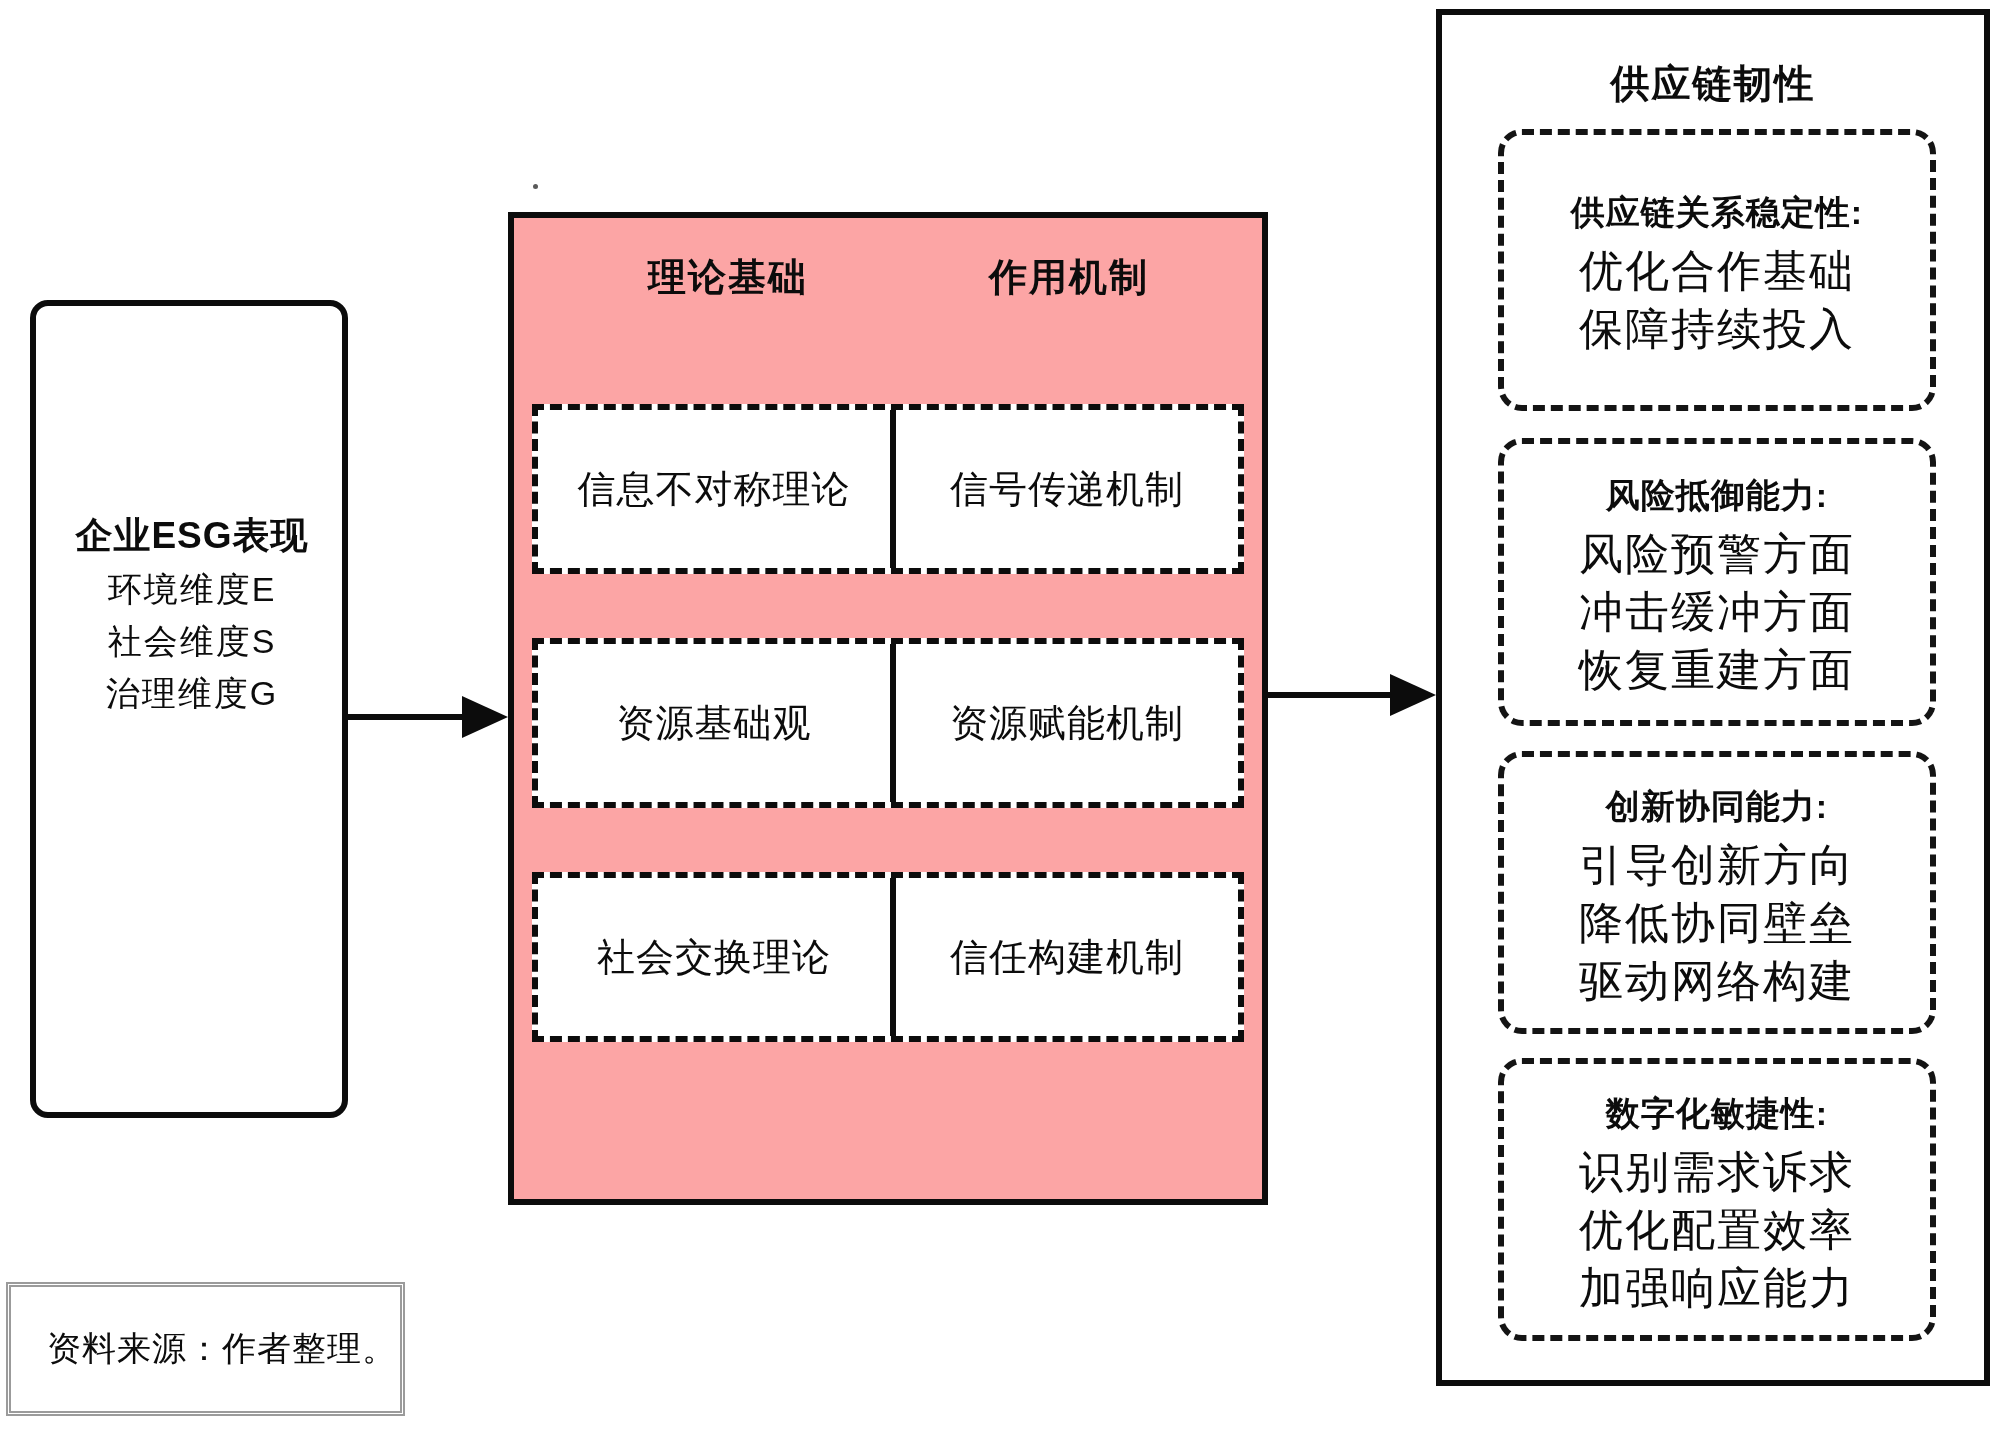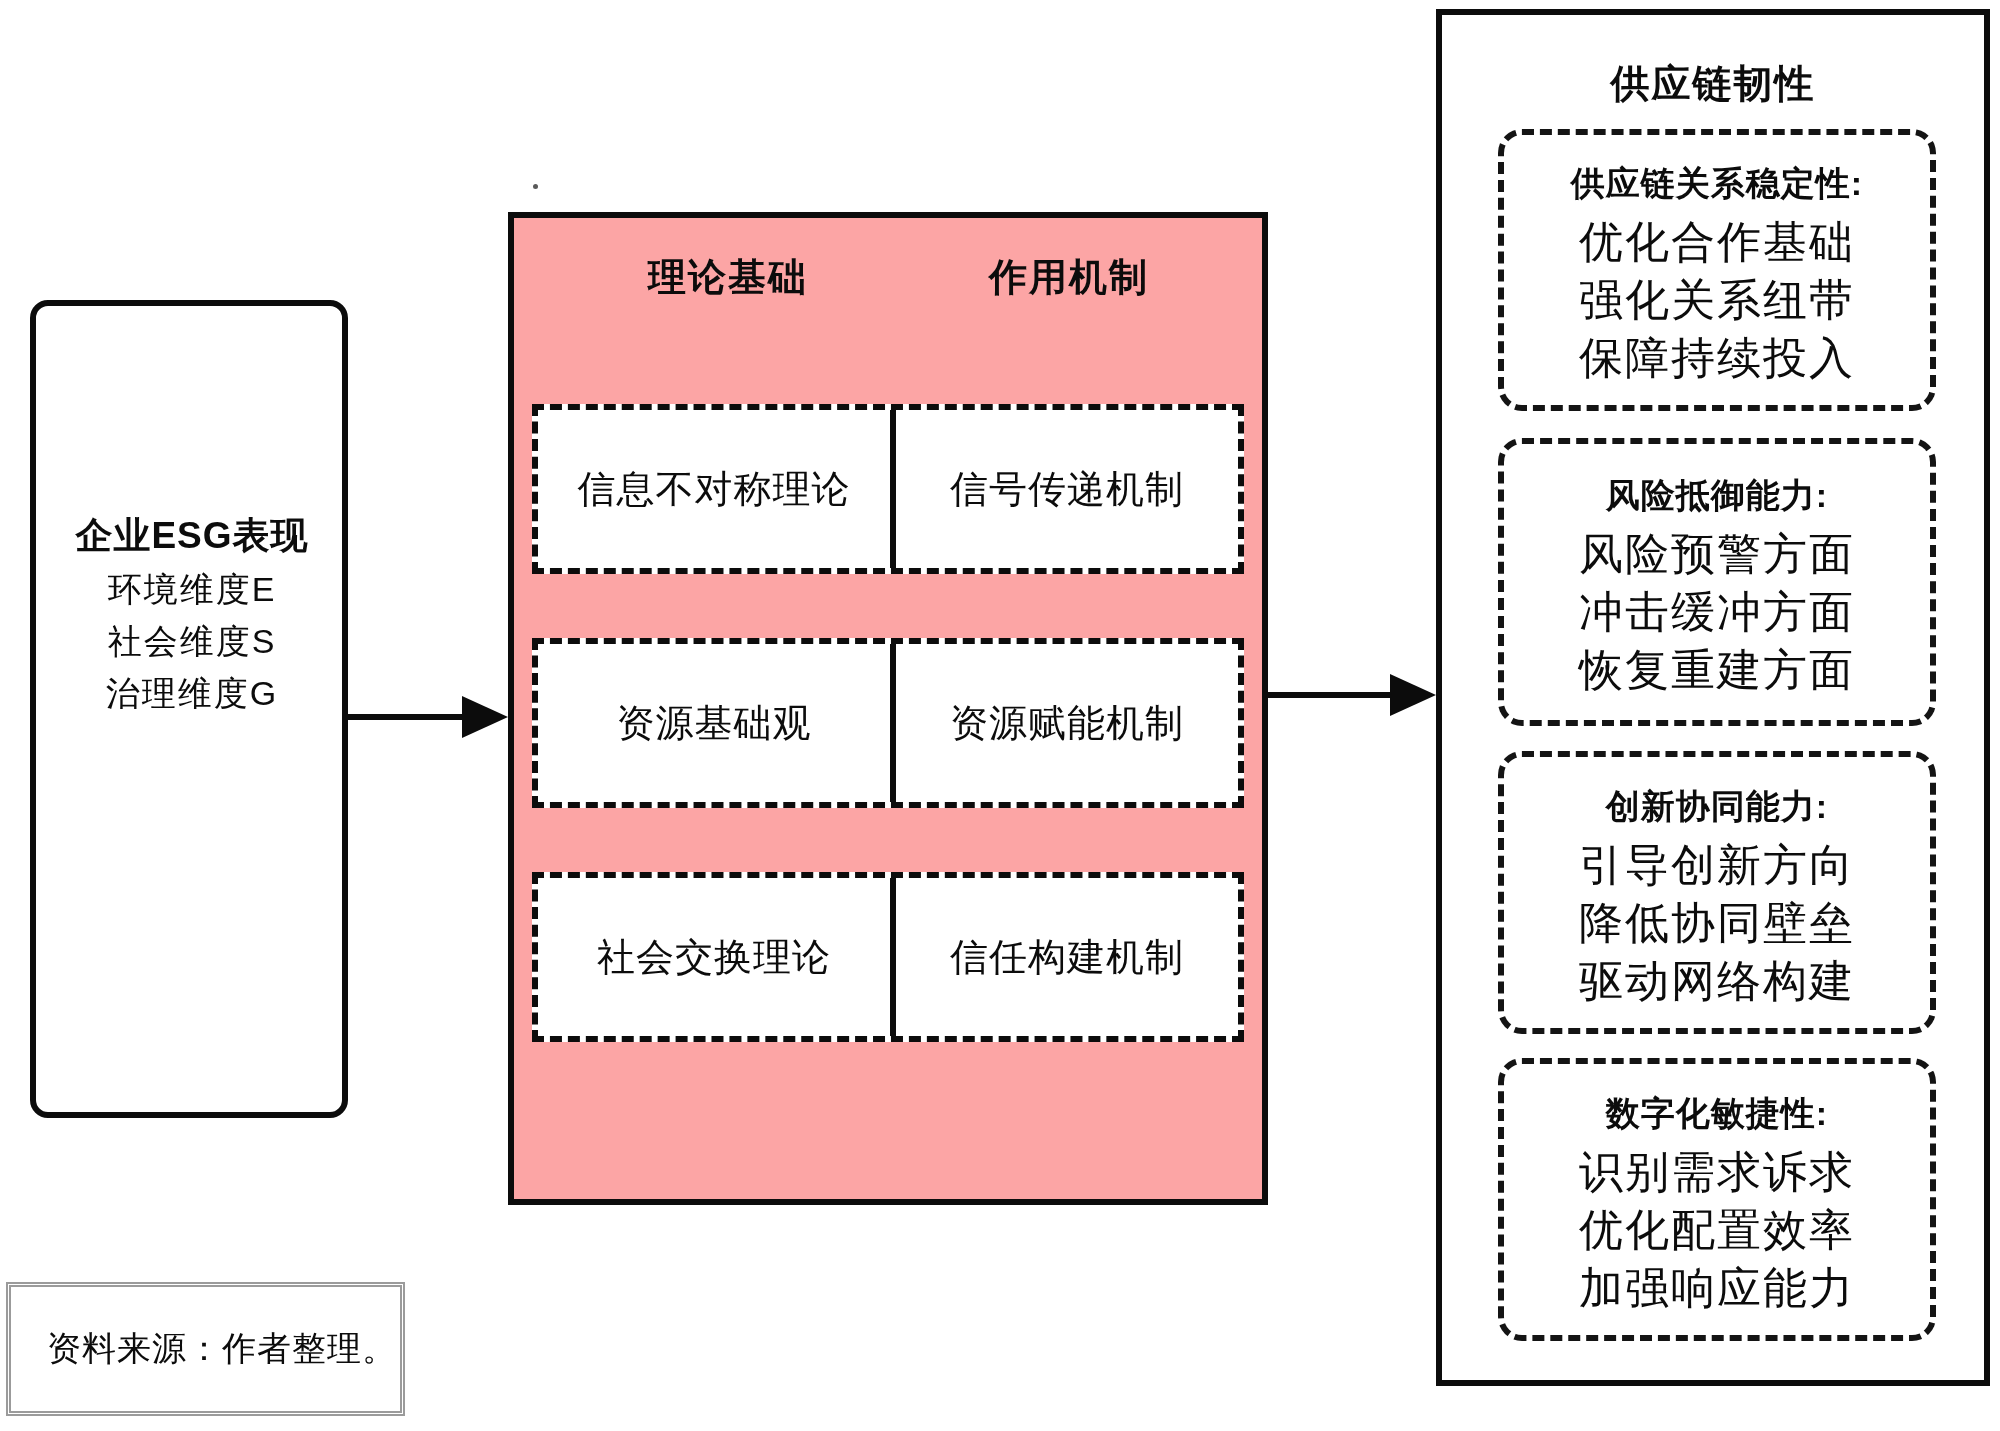--- a/index.html
+++ b/index.html
@@ -114,21 +114,20 @@
     <div class="shaft"></div>
     <div class="head"></div>
   </div>
 
   <div class="rp">
     <div class="rp-title">供应链韧性</div>
 
     <div class="rp-box g0">
       <div class="heading">供应链关系稳定性:</div>
       <div class="item">优化合作基础</div>
-      <div class="item">强化关系纽带</div>
       <div class="item">保障持续投入</div>
     </div>
 
     <div class="rp-box g1">
       <div class="heading">风险抵御能力:</div>
       <div class="item">风险预警方面</div>
       <div class="item">冲击缓冲方面</div>
       <div class="item">恢复重建方面</div>
     </div>
 

